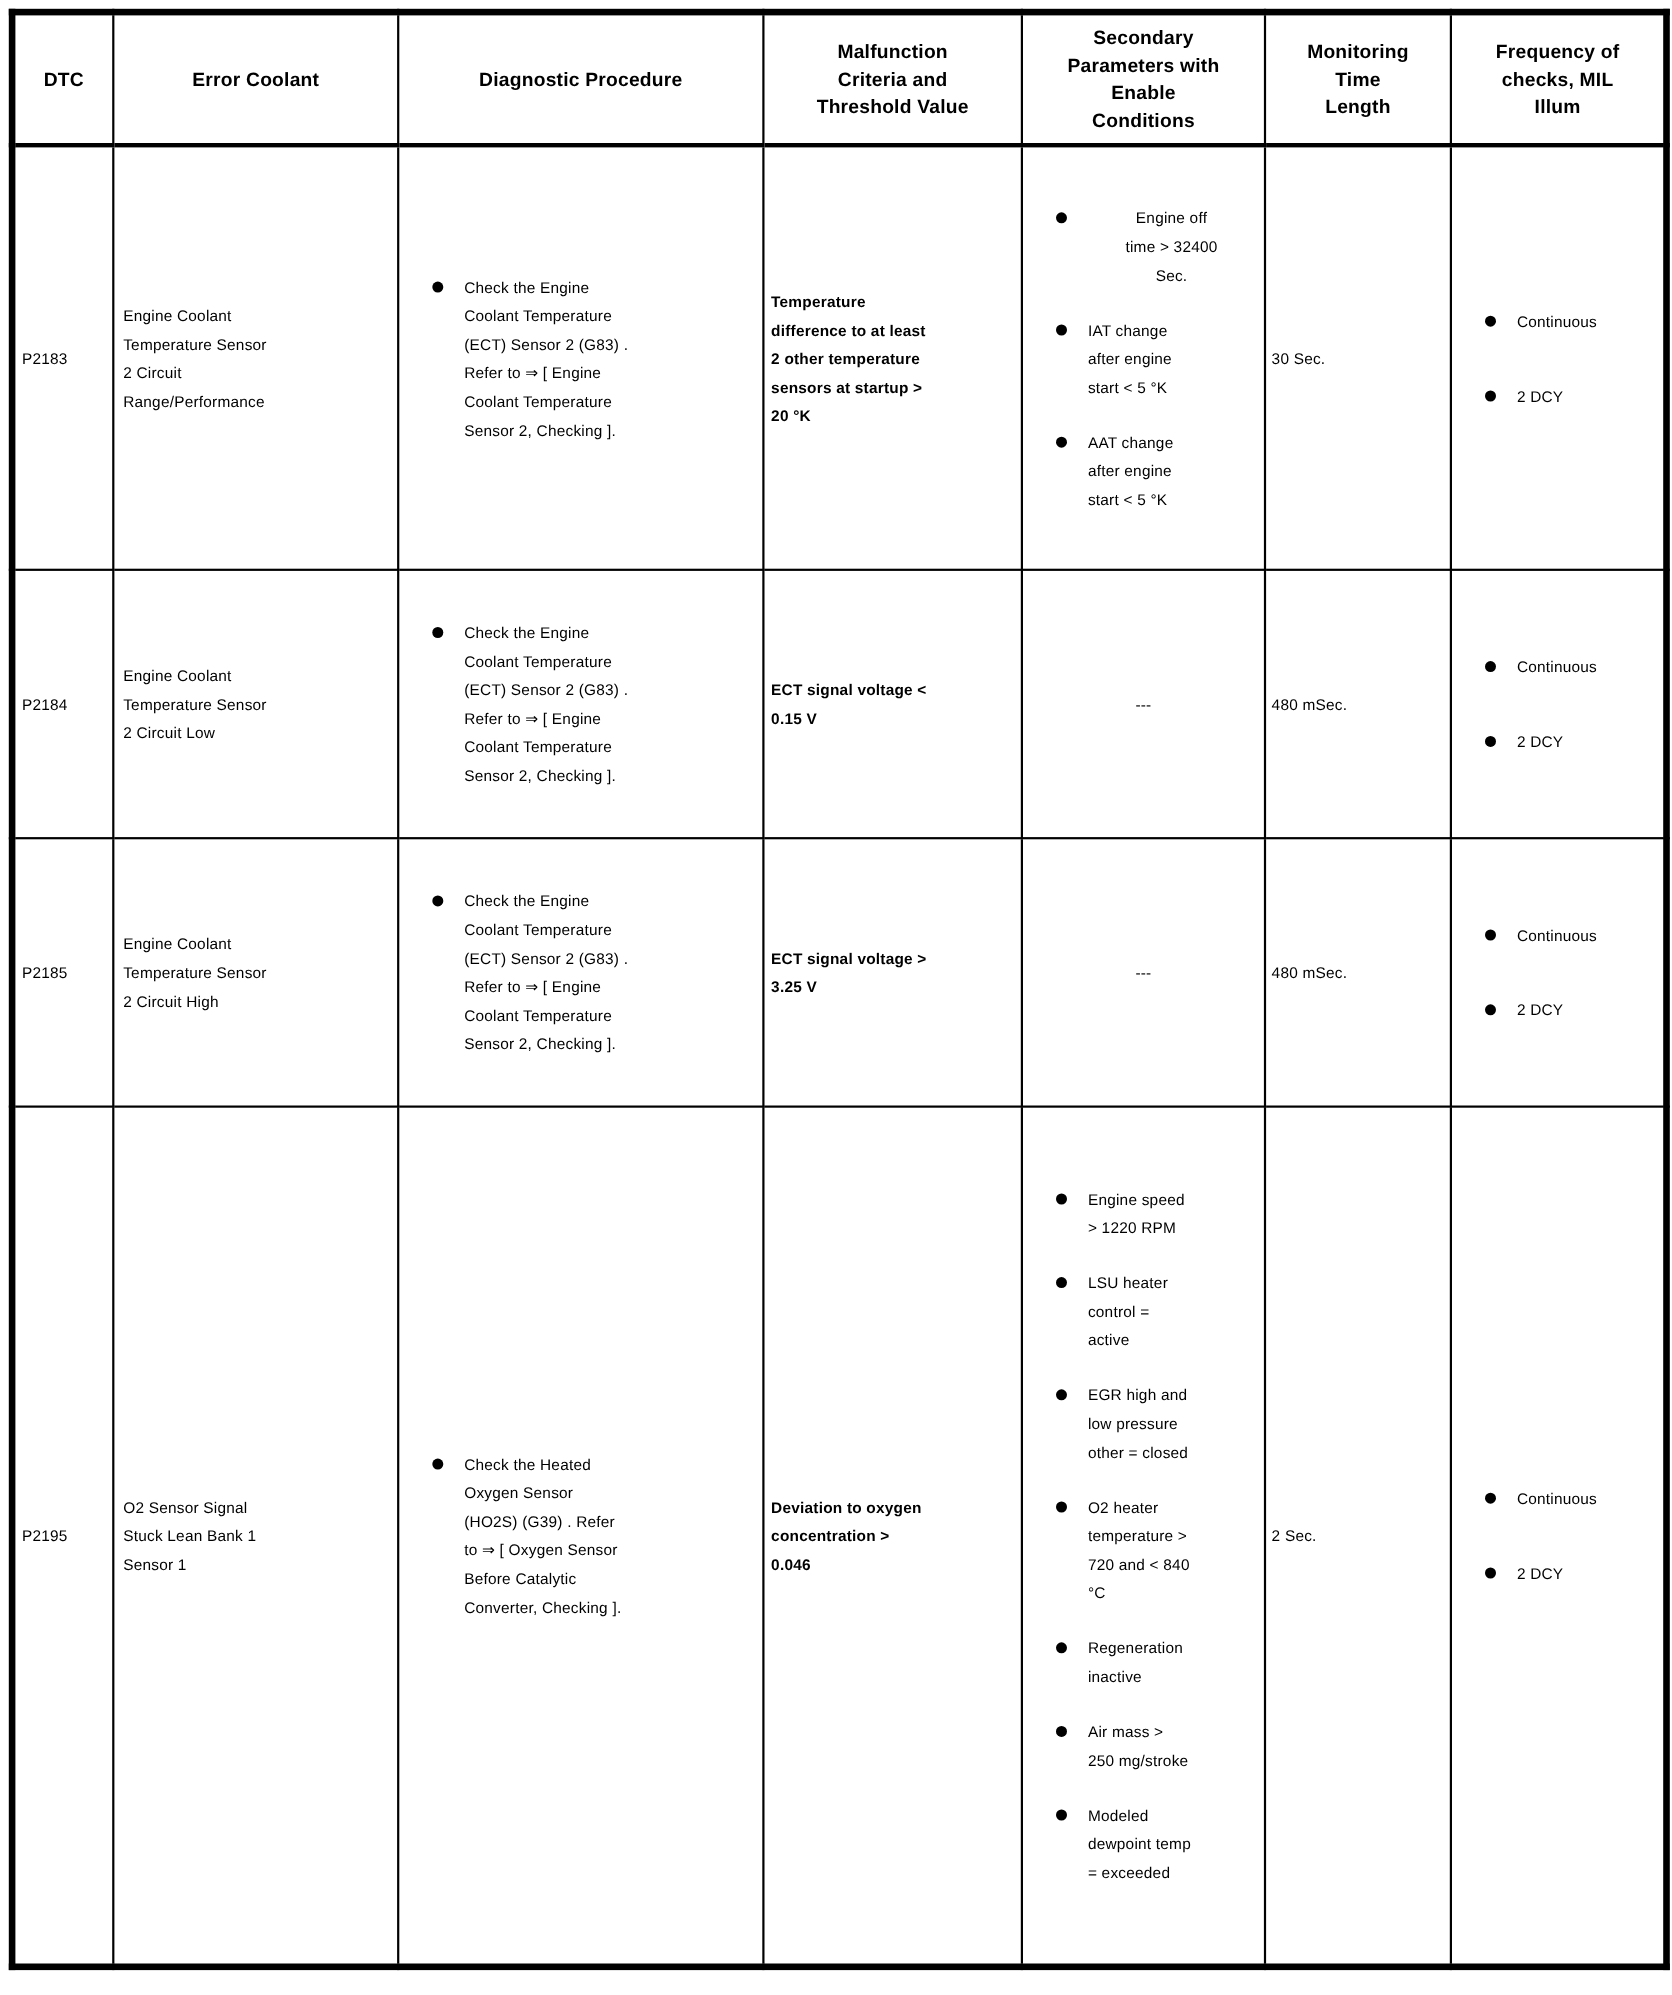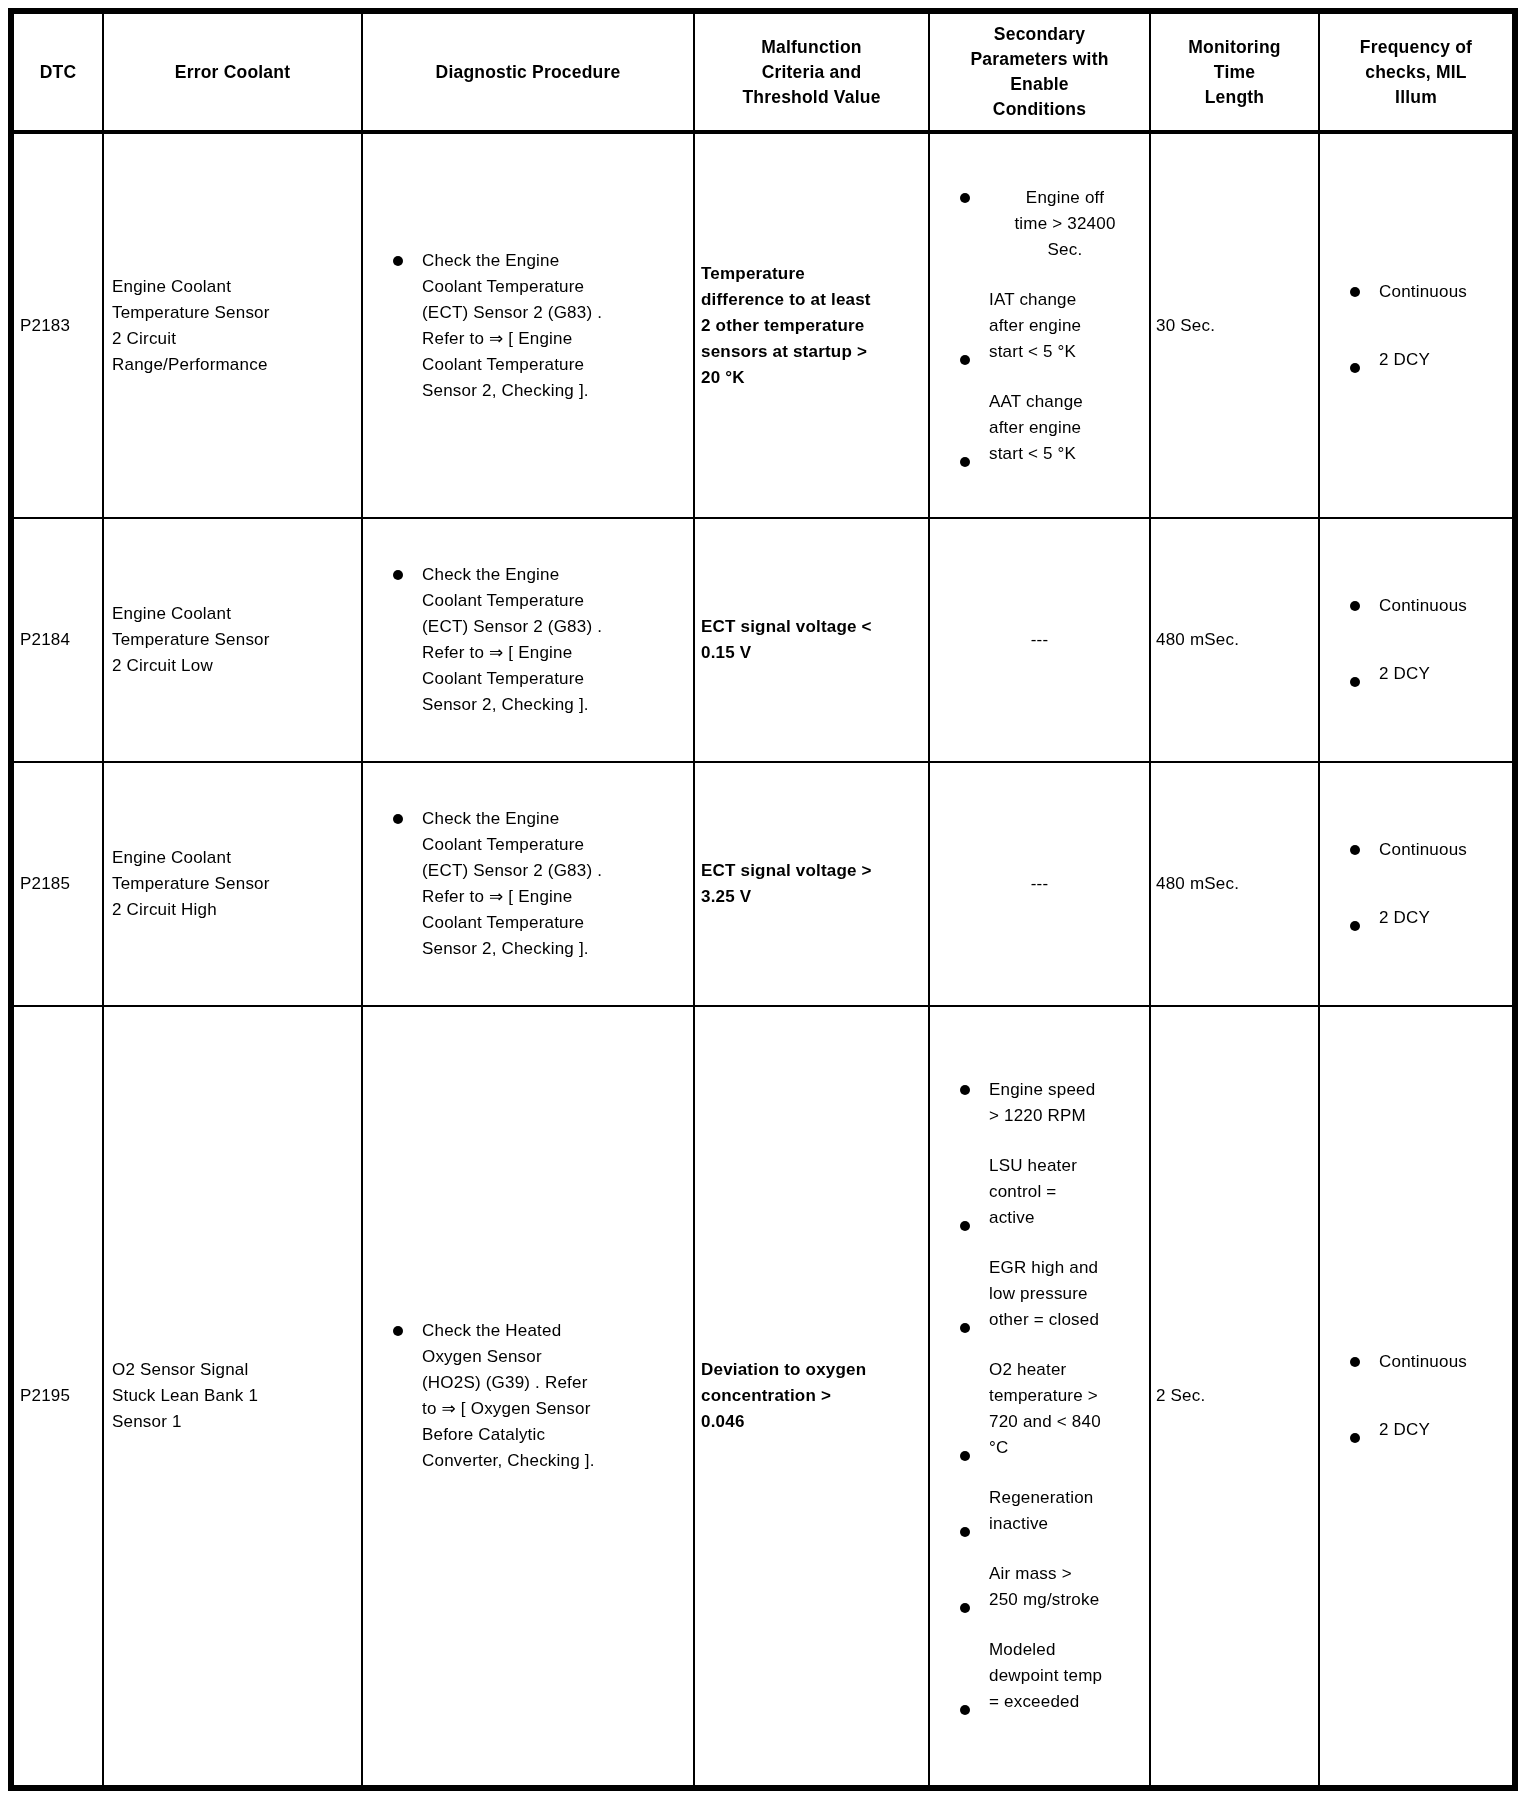--- a/index.html
+++ b/index.html
@@ -23,21 +23,21 @@
     top: 8px;
     width: 1504px;
     border-collapse: collapse;
     table-layout: fixed;
     border: 6px solid #000;
   }
   th, td {
     border: 2px solid #000;
     vertical-align: middle;
     padding: 4px 4px;
-    font-size: 17px;
+    font-size: 14px;
     line-height: 26px;
     letter-spacing: 0.2px;
   }
   thead th {
     border-bottom: 4px solid #000;
     font-weight: bold;
     text-align: center;
     font-size: 17.5px;
     line-height: 25px;
     white-space: pre-line;
@@ -57,21 +57,21 @@
   td.cell-mon { padding-left: 5px; }
   td.cell-sec-empty { text-align: center; }
 
   .bullet-list { display: block; }
   .bullet-item {
     display: flex;
     align-items: flex-start;
     padding-left: 26px;
     padding-right: 4px;
   }
-  .bullet-item + .bullet-item { margin-top: 24px; align-items: flex-end; }
+  .bullet-item + .bullet-item { margin-top: 24px; }
   .freq .bullet-item + .bullet-item { margin-top: 42px; }
   .bullet {
     flex: none;
     width: 10px;
     height: 10px;
     border-radius: 50%;
     background: #000;
     margin-top: 8px;
     margin-right: 19px;
   }

